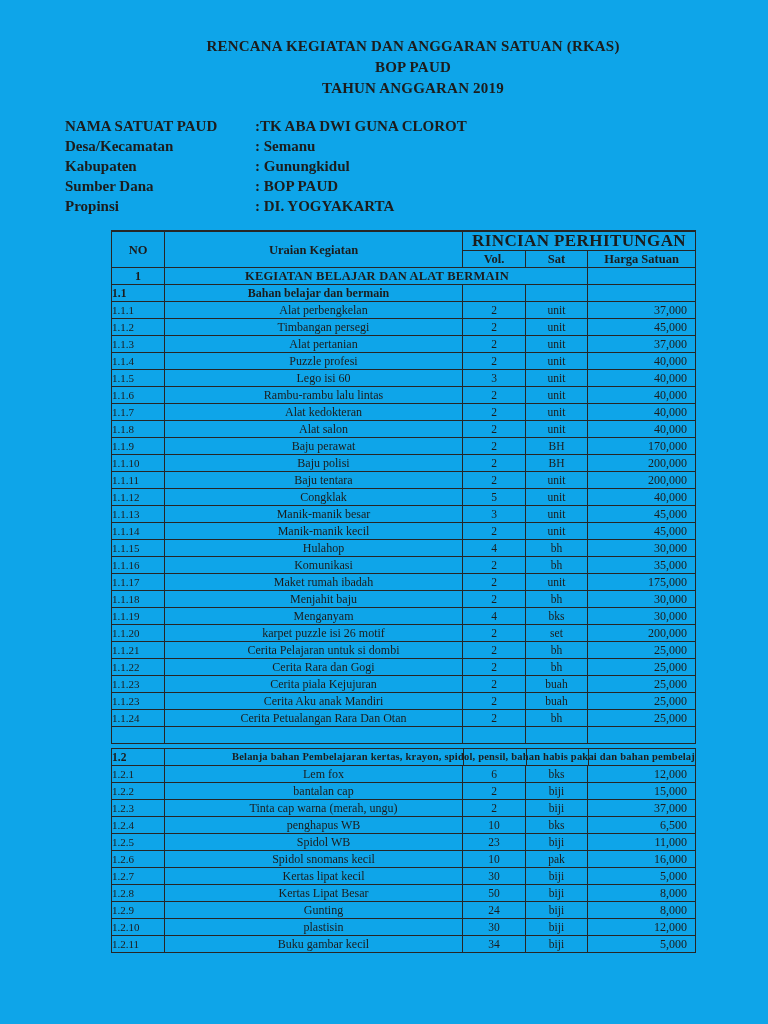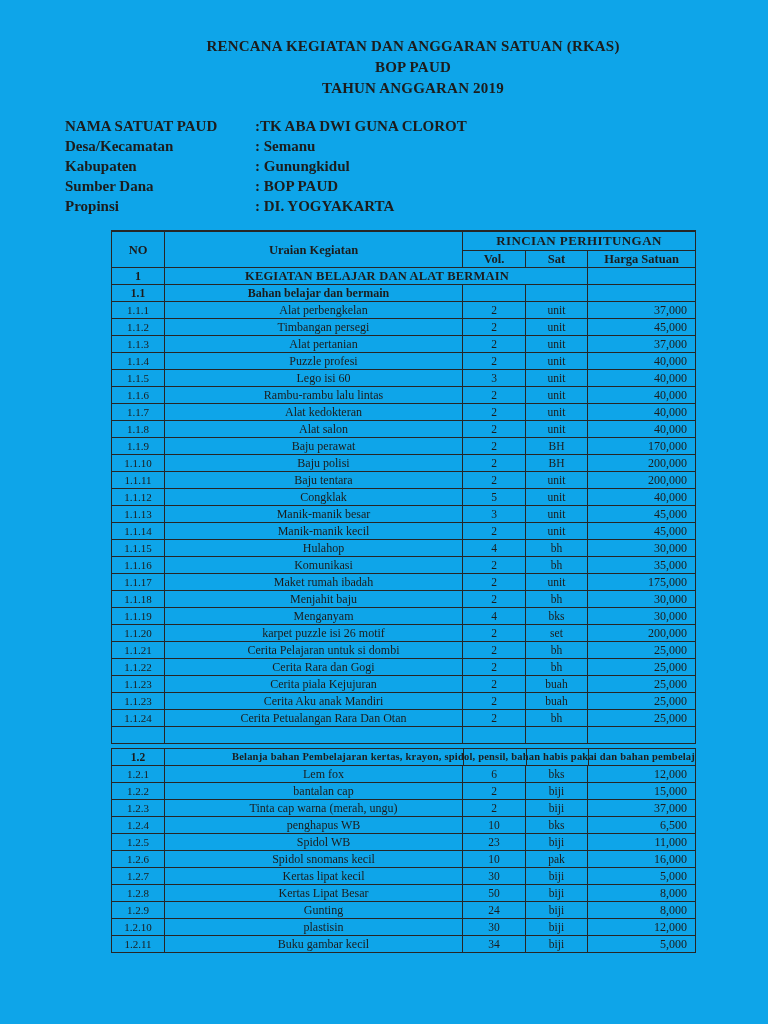--- a/index.html
+++ b/index.html
@@ -24,24 +24,24 @@
   table{
     position:absolute;top:230px;left:64px;width:584px;
     border-collapse:collapse;table-layout:fixed;margin-left:47px;
   }
   td{
     border:1px solid #262626;height:16px;padding:0;font-size:12px;
     line-height:14px;vertical-align:middle;overflow:hidden;white-space:nowrap;
   }
   thead td{font-weight:bold;text-align:center;border-top-width:2px;}
   thead tr.h2 td{border-top-width:1px;}
-  .h-rincian{font-size:13px;letter-spacing:.4px;height:18px;}
+  .h-rincian{font-size:17px;letter-spacing:.4px;height:18px;}
   .h-no,.h-ur,.h-vol,.h-sat,.h-hg{font-size:12.5px;}
 
-  .c-no{text-align:center;font-size:11px;}
+  .c-no{text-align:left;font-size:11px;}
   .c-ur{text-align:center;padding-left:20px;}
   .c-vol{text-align:center;font-size:11.5px;}
   .c-sat{text-align:center;font-size:11.5px;}
   .c-hg{text-align:right;padding-right:8px;}
 
   tr.s1 td{font-weight:bold;}
   tr.s1 .c-no{text-align:center;font-size:12px;padding-right:0;}
   tr.s1 .c-ur{padding-left:2px;font-size:12.5px;letter-spacing:.2px;}
   tr.s11 td{font-weight:bold;}
   tr.s11 .c-no{font-size:11.5px;}

